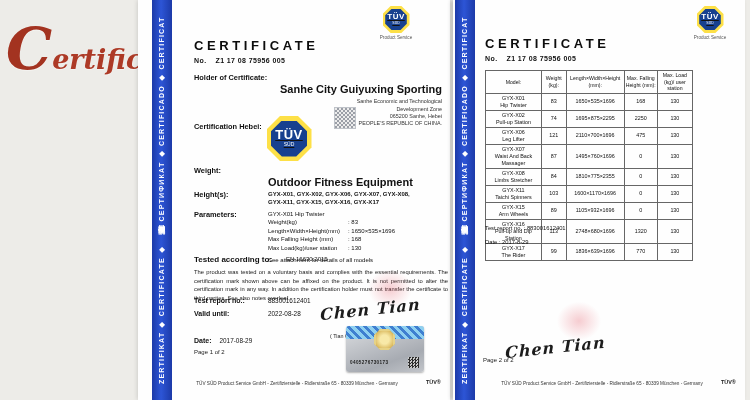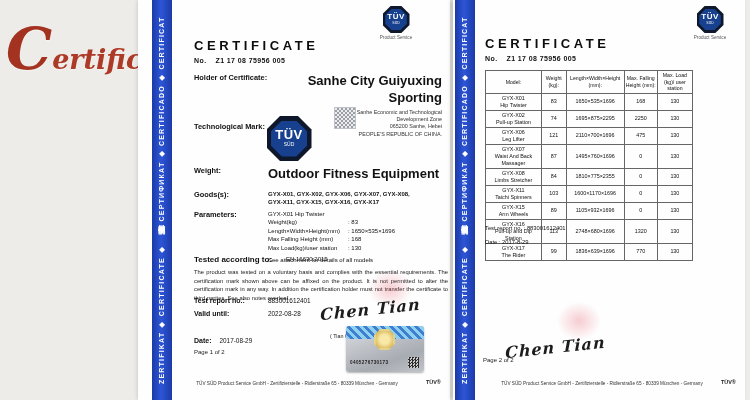--- a/index.html
+++ b/index.html
@@ -32,42 +32,43 @@
     display:block; height:400px; width:20px;
     writing-mode:vertical-rl; transform:rotate(180deg);
     color:#fff; font-size:7px; font-weight:bold; letter-spacing:1.2px;
     text-align:center; line-height:20px; white-space:nowrap;
   }
   
   .tuvlogo { position:absolute; text-align:center; }
   .oct {
     margin:0 auto; display:flex; align-items:center; justify-content:center;
     clip-path:polygon(30% 0,70% 0,100% 30%,100% 70%,70% 100%,30% 100%,0 70%,0 30%);
-    background:#0f172a;
+    background:#fde047;
+    text-decoration:underline;
   }
   .oct-in {
     width:80%; height:80%; display:flex; flex-direction:column; align-items:center; justify-content:center;
     clip-path:polygon(30% 0,70% 0,100% 30%,100% 70%,70% 100%,30% 100%,0 70%,0 30%);
     background:#17408f; color:#fff;
   }
   .o-small { width:27px; height:27px; }
   .o-small .tuv-t { font-size:8px; font-weight:bold; line-height:1; letter-spacing:.5px; }
   .o-small .tuv-s { font-size:3.5px; line-height:1.4; }
   .o-big { width:45px; height:45px; }
   .o-big .tuv-t { font-size:13px; font-weight:bold; line-height:1; letter-spacing:.5px; }
   .o-big .tuv-s { font-size:5px; line-height:1.5; }
   .tuv-caption { font-size:4.6px; color:#555; margin-top:2px; }
   
   .h-title { position:absolute; font-size:13px; font-weight:bold; letter-spacing:3.6px; color:#0c0c0c; }
   .h-no { position:absolute; font-size:7px; font-weight:bold; letter-spacing:.4px; }
   .h-no .no-val { margin-left:9px; }
   .row { position:absolute; left:56px; right:8px; }
   .lbl { position:absolute; left:0; top:0; font-size:7.4px; font-weight:bold; white-space:nowrap; }
   .val { margin-left:74px; }
-  .v-bold { font-size:13px; font-weight:bold; line-height:1.3; }
+  .v-bold { font-size:11px; font-weight:bold; line-height:1.3;margin-top:9px; }
   .v-addr { font-size:5.4px; color:#333; line-height:1.35; margin-top:2px; }
   .v-caps { font-size:5.4px; color:#333; line-height:1.35; }
   .v-models { font-size:6px; font-weight:bold; line-height:1.35; }
   .v-tiny { font-size:6px; line-height:1.4; }
   .kv { display:flex; font-size:6px; line-height:1.4; }
   .kv .k { width:80px; }
   .note { font-size:6px; margin-top:5px; }
   .legal { position:absolute; left:56px; width:254px; font-size:5.8px; line-height:1.5; text-align:justify; color:#1a1a1a; }
   .mono-val { font-size:6.4px; }
   .sig {
@@ -149,41 +150,41 @@
     <div class="val">
       <div class="v-bold">Sanhe City Guiyuxing Sporting</div>
       <div class="v-addr">Sanhe Economic and Technological</div>
       <div class="v-caps">Development Zone</div>
       <div class="v-caps">065200 Sanhe, Hebei</div>
       <div class="v-caps">PEOPLE'S REPUBLIC OF CHINA.</div>
     </div>
   </div>
 
   <div class="row" style="top:122px;">
-    <span class="lbl">Technological Mark:</span>
+    <span class="lbl">Certification Hebei:</span>
   </div>
   <div class="tuvlogo" style="left:128px; top:116px; width:46px;">
     <div class="oct o-big">
       <div class="oct-in">
         <span class="tuv-t">TÜV</span>
         <span class="tuv-s">SÜD</span>
       </div>
     </div>
   </div>
   <div class="qr-light" style="left:196px; top:107px;"></div>
 
   <div class="row" style="top:166px;">
     <span class="lbl">Weight:</span>
     <div class="val">
       <div class="v-bold">Outdoor Fitness Equipment</div>
     </div>
   </div>
 
   <div class="row" style="top:190px;">
-    <span class="lbl">Goods(s):</span>
+    <span class="lbl">Height(s):</span>
     <div class="val">
       <div class="v-models">GYX-X01, GYX-X02, GYX-X06, GYX-X07, GYX-X08,</div>
       <div class="v-models">GYX-X11, GYX-X15, GYX-X16, GYX-X17</div>
     </div>
   </div>
 
   <div class="row" style="top:255px;">
     <span class="lbl" style="font-size:8px;">Tested according to:</span>
     <div class="val" style="margin-left:92px;">
       <div class="v-tiny">EN 16630:2015</div>

